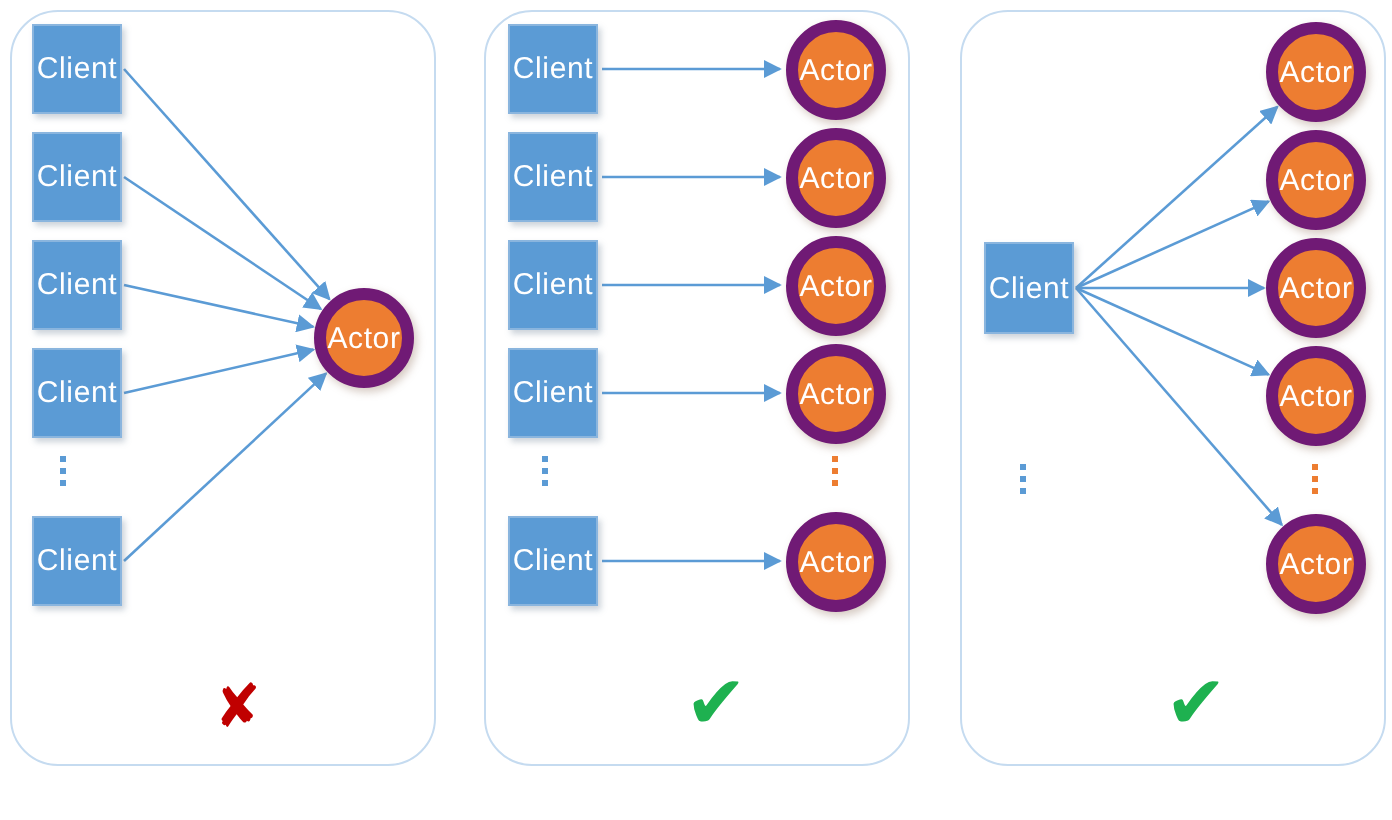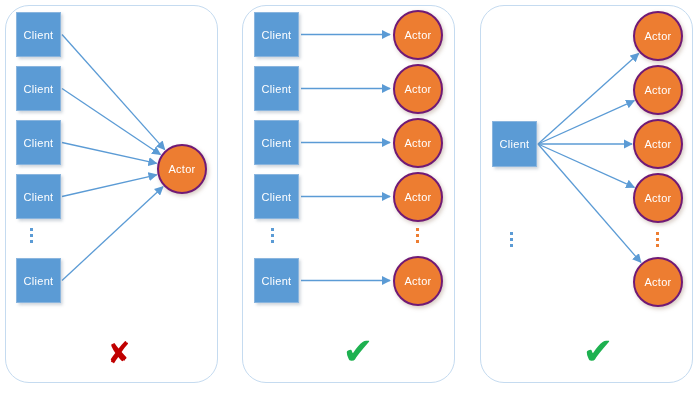--- a/index.html
+++ b/index.html
@@ -35,39 +35,39 @@
     stroke-width: 1.3;
     fill: none;
   }
 
   .node {
     position: absolute;
     display: flex;
     align-items: center;
     justify-content: center;
     color: #ffffff;
-    font-size: 11px;
+    font-size: 15px;
     letter-spacing: 0.3px;
     box-sizing: border-box;
   }
   .client {
     width: 45px;
     height: 45px;
     left: 10px;
     background: #5b9bd5;
     border: 1px solid #8ab5de;
     box-shadow: 1.5px 2px 3px rgba(110, 130, 150, 0.35);
   }
   .panel2 .client, .panel3 .client { left: 11px; }
   .actor {
     width: 50px;
     height: 50px;
     border-radius: 50%;
     background: #ed7d31;
-    border: 2px solid #701a75;
+    border: 6px solid #701a75;
     box-shadow: 1.5px 2px 4px rgba(150, 120, 100, 0.4);
   }
 
   .vdots {
     position: absolute;
     display: flex;
     flex-direction: column;
     gap: 3px;
   }
   .vdots i {

